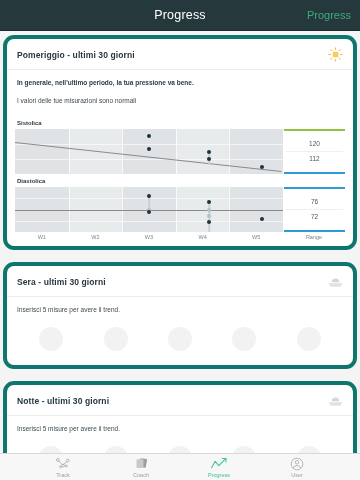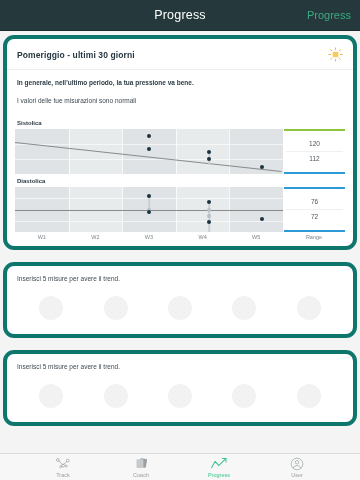--- a/index.html
+++ b/index.html
@@ -229,33 +229,57 @@
             <div class="axis-tick">W3</div>
             <div class="axis-tick">W4</div>
             <div class="axis-tick">W5</div>
           </div>
           <div class="axis-range-label">Range</div>
         </div>
       </div>
     </div>
 
     <div class="card">
+      <div class="card-head">
+        <div class="card-title">Sera - ultimi 30 giorni</div>
+        <span class="icon-dusk">
+          <svg viewBox="0 0 24 24" width="15" height="15">
+            <path d="M6 13 a6 6 0 0 1 12 0" fill="#d2d6d8"></path>
+            <g stroke="#c8ccce" stroke-width="1.6" stroke-linecap="round">
+              <line x1="2" y1="16" x2="22" y2="16"></line>
+              <line x1="4" y1="19" x2="20" y2="19"></line>
+            </g>
+          </svg>
+        </span>
+      </div>
       <div class="card-body">
         <div class="empty-hint">Inserisci 5 misure per avere il trend.</div>
       </div>
       <div class="circle-row">
         <div class="circle"></div>
         <div class="circle"></div>
         <div class="circle"></div>
         <div class="circle"></div>
         <div class="circle"></div>
       </div>
     </div>
 
     <div class="card">
+      <div class="card-head">
+        <div class="card-title">Notte - ultimi 30 giorni</div>
+        <span class="icon-dusk">
+          <svg viewBox="0 0 24 24" width="15" height="15">
+            <path d="M6 13 a6 6 0 0 1 12 0" fill="#d2d6d8"></path>
+            <g stroke="#c8ccce" stroke-width="1.6" stroke-linecap="round">
+              <line x1="2" y1="16" x2="22" y2="16"></line>
+              <line x1="4" y1="19" x2="20" y2="19"></line>
+            </g>
+          </svg>
+        </span>
+      </div>
       <div class="card-body">
         <div class="empty-hint">Inserisci 5 misure per avere il trend.</div>
       </div>
       <div class="circle-row">
         <div class="circle"></div>
         <div class="circle"></div>
         <div class="circle"></div>
         <div class="circle"></div>
         <div class="circle"></div>
       </div>

